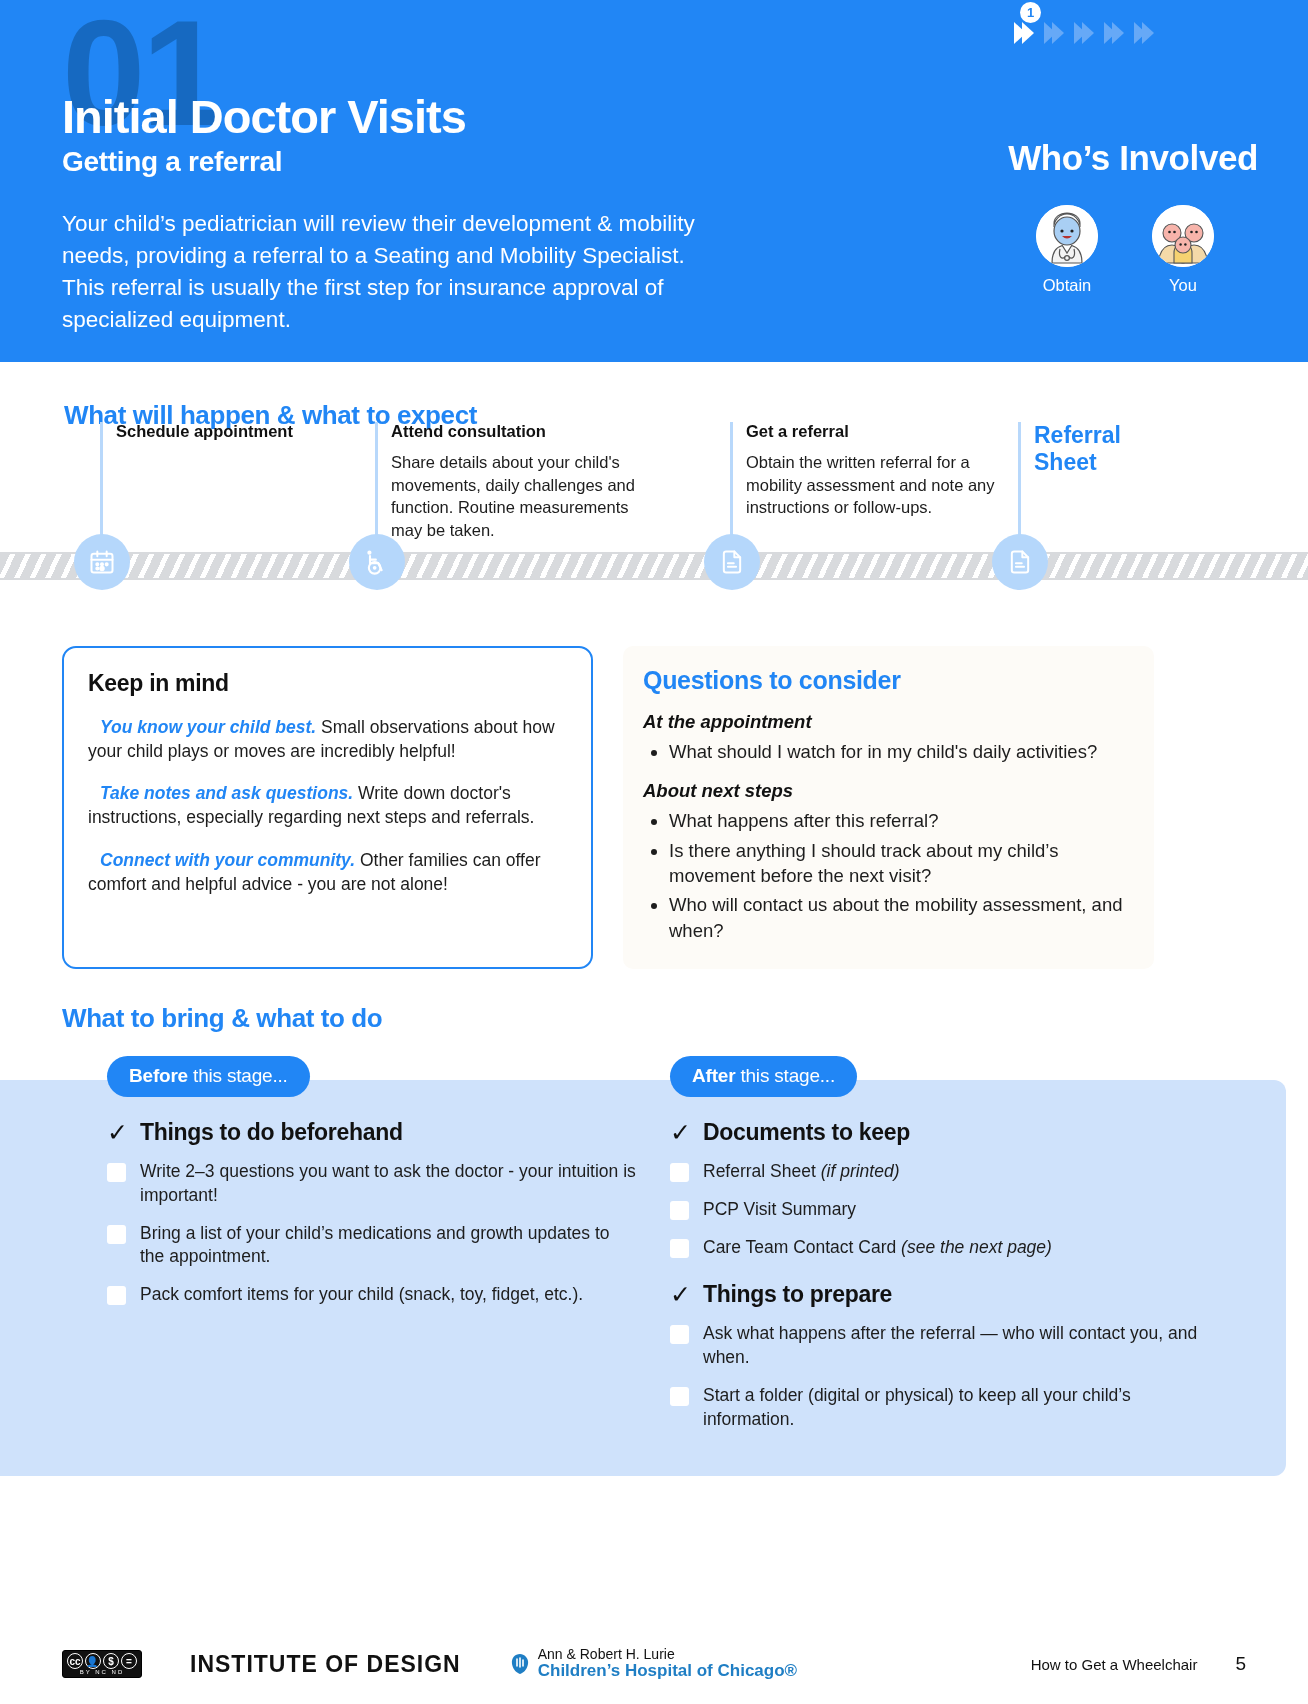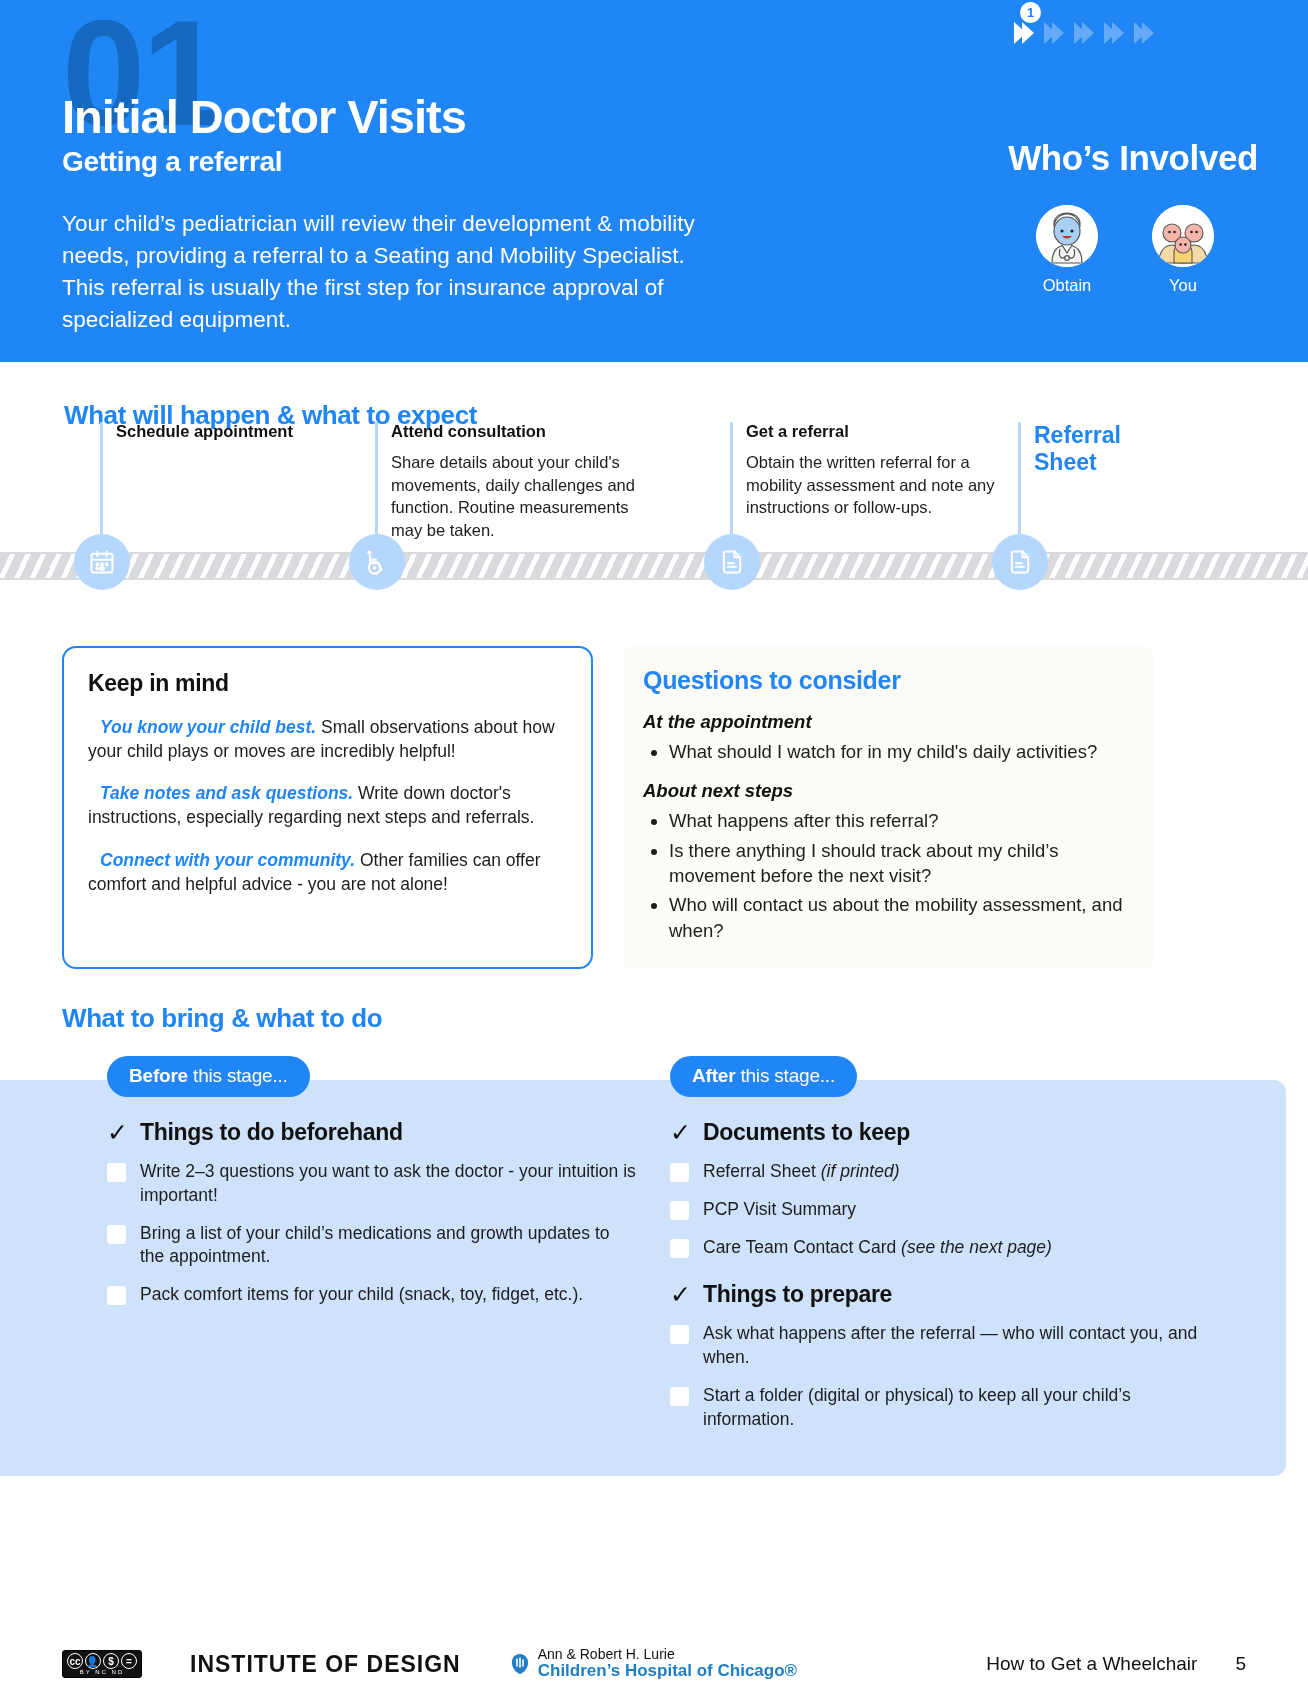--- a/index.html
+++ b/index.html
@@ -291,21 +291,21 @@
     font-weight: 700;
     letter-spacing: 1px;
     font-family: "Liberation Sans", sans-serif;
     color: #111;
     transform: scaleY(1.05);
   }
   .lurie { margin-left: 48px; display: flex; align-items: center; gap: 7px; }
   .lurie-txt1 { font-size: 14px; color: #111; line-height: 1.1; }
   .lurie-txt2 { font-size: 17px; color: #1f7ec4; line-height: 1.1; font-weight: 600; }
   .footer-right { margin-left: auto; display: flex; align-items: center; gap: 38px; }
-  .doc-name { font-size: 19px; color: #111; }
+  .doc-name { font-size: 15px; color: #111; }
   .page-num { font-size: 19px; color: #111; }
 </style>
 </head>
 <body>
 
 <div class="header">
 
   <div class="big-number">01</div>
 
   <div class="title-block">

